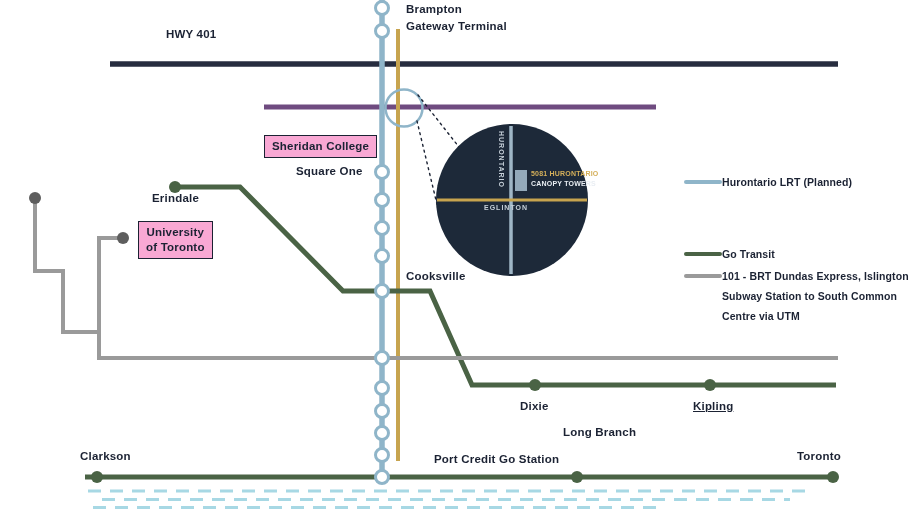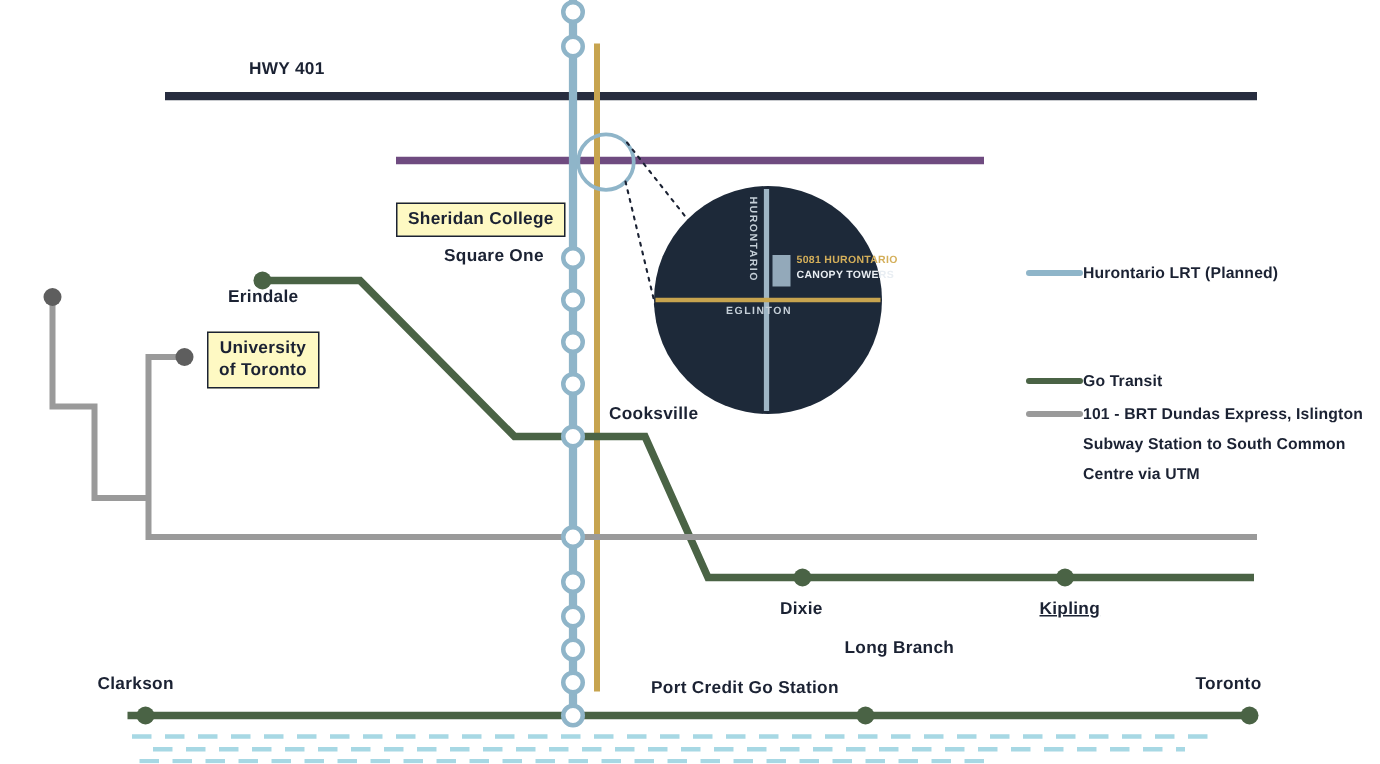--- a/index.html
+++ b/index.html
@@ -6,21 +6,21 @@
   #stage {
     position:relative; width:920px; height:509px; background:#ffffff;
     overflow:hidden; font-family:"Liberation Sans", sans-serif;
   }
   svg { position:absolute; left:0; top:0; }
   .lbl {
     position:absolute; font-weight:700; font-size:11.5px; line-height:16px;
     color:#1B2233; white-space:pre-line; letter-spacing:0.2px;
   }
   .boxed {
-    border:1.6px solid #1B2233; background:#fef9c3; padding:3px 7px;
+    border:1.6px solid #1B2233; background:#f9a8d4; padding:3px 7px;
     line-height:15px;
   }
   .center { text-align:center; }
   .legend-item {
     position:absolute; left:684px; display:flex; align-items:flex-start; gap:0;
     width:236px;
   }
   .swatch {
     flex:0 0 auto; width:38px; height:4px; border-radius:2px; margin-top:8px;
   }
@@ -101,30 +101,32 @@
     <circle cx="35" cy="198" r="6" fill="#5E5E5E"></circle>
     <circle cx="123" cy="238" r="6" fill="#5E5E5E"></circle>
     <circle cx="175" cy="187" r="6" fill="#4A6345"></circle>
     <circle cx="535" cy="385" r="6" fill="#4A6345"></circle>
     <circle cx="710" cy="385" r="6" fill="#4A6345"></circle>
     <circle cx="97" cy="477" r="6" fill="#4A6345"></circle>
     <circle cx="577" cy="477" r="6" fill="#4A6345"></circle>
     <circle cx="833" cy="477" r="6" fill="#4A6345"></circle>
   </svg>
 
-  <div class="lbl" style="left:166px; top:38px;">HWY 401</div>
+  <div class="lbl" style="left:166px; top:26px;">HWY 401</div>
+  <div class="lbl" style="left:406px; top:1px; line-height:17px;">Brampton
+Gateway Terminal</div>
   <div class="lbl boxed" style="left:264px; top:135px;">Sheridan College</div>
   <div class="lbl" style="left:296px; top:163px;">Square One</div>
   <div class="lbl" style="left:152px; top:176px;margin-top:14px;">Erindale</div>
   <div class="lbl boxed center" style="left:138px; top:221px;">University
 of Toronto</div>
   <div class="lbl" style="left:406px; top:268px;">Cooksville</div>
   <div class="lbl" style="left:520px; top:398px;">Dixie</div>
   <div class="lbl" style="left:693px; top:398px;text-decoration:underline;">Kipling</div>
-  <div class="lbl" style="left:65px;  top:448px;">Clarkson</div>
+  <div class="lbl" style="left:80px;  top:448px;">Clarkson</div>
   <div class="lbl" style="left:404px; top:451px;padding-left:30px;">Port Credit Go Station</div>
   <div class="lbl" style="left:563px; top:424px;">Long Branch</div>
   <div class="lbl" style="left:797px; top:448px;">Toronto</div>
 
   <div class="inset-street-v">HURONTARIO</div>
   <div class="inset-street-h">EGLINTON</div>
   <div class="inset-bldg-1">5081 HURONTARIO</div>
   <div class="inset-bldg-2">CANOPY TOWERS</div>
 
   <div class="legend-item" style="top:172px;">

